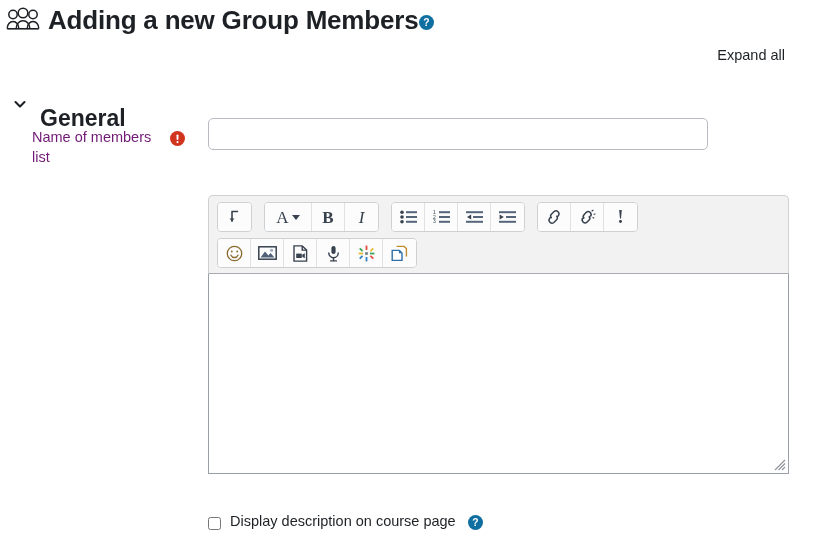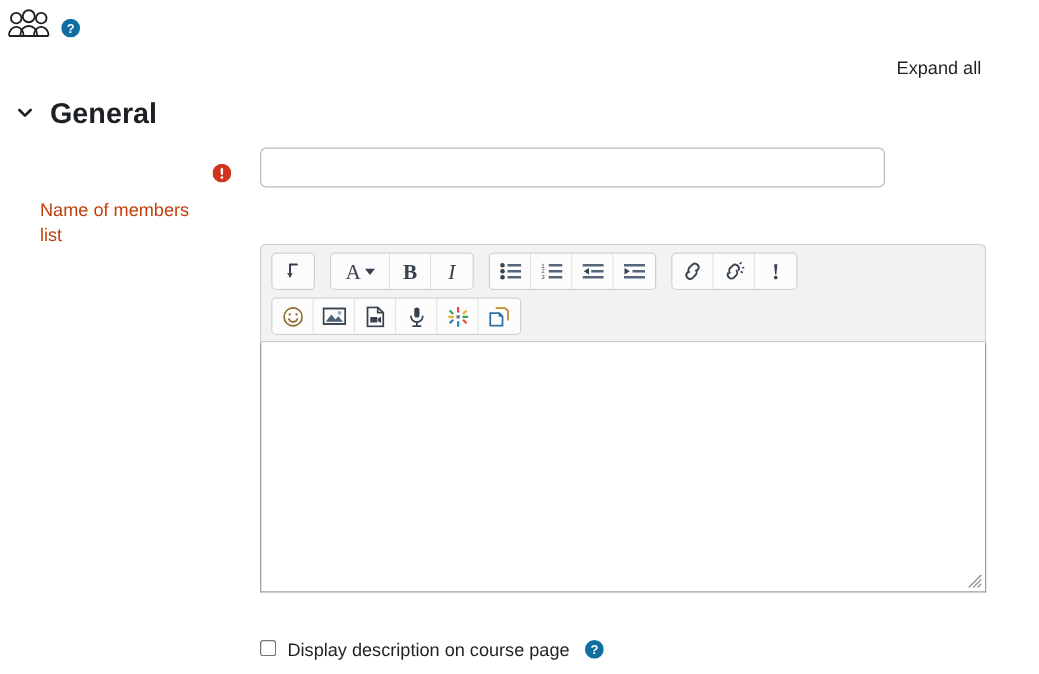--- a/index.html
+++ b/index.html
@@ -79,36 +79,36 @@
     width: 16px;
     height: 16px;
     margin-right: 12px;
     flex: 0 0 auto;
   }
   #general-label {
     font-size: 23px;
     font-weight: bold;
     color: #1d2125;
     line-height: 26px;
+    margin-top: 28px;
   }
 
   
   .form-row {
     position: absolute;
     left: 0;
     width: 831px;
   }
   .field-label {
     position: absolute;
     left: 32px;
     width: 128px;
     font-size: 14.5px;
     line-height: 20px;
-    color: #c2410c;
-    margin-top: 32px;
+    color: #701a75;
   }
   .required-icon {
     position: absolute;
     width: 15px;
     height: 15px;
   }
 
   
   #row-name { top: 113px; height: 60px; }
   #label-name { top: 14px; }
@@ -213,21 +213,21 @@
     width: 14px;
     height: 14px;
   }
 
   
   #checkbox-row {
     position: absolute;
     left: 208px;
     top: 512px;
     display: flex;
-    align-items: flex-start;
+    align-items: flex-end;
   }
   #display-desc-checkbox {
     width: 13px;
     height: 13px;
     margin: 0 9px 0 0;
     cursor: pointer;
   }
   #display-desc-label {
     font-size: 14.5px;
     color: #1d2125;
@@ -242,20 +242,21 @@
 <div id="page-header">
   <svg id="group-icon" viewBox="0 0 34 28" fill="none" stroke="#1d2125" stroke-width="1.5">
     <circle cx="7" cy="8.5" r="4.2"></circle>
     <path d="M1.2 22.5c0-4.2 2.6-7 5.8-7s5.8 2.8 5.8 7"></path>
     <circle cx="17" cy="7" r="4.8"></circle>
     <path d="M10.2 22.5c0-4.6 3-7.7 6.8-7.7s6.8 3.1 6.8 7.7"></path>
     <circle cx="27" cy="8.5" r="4.2"></circle>
     <path d="M21.2 22.5c0-4.2 2.6-7 5.8-7s5.8 2.8 5.8 7"></path>
     <path d="M1.2 22.8h31.6" stroke-width="1.6"></path>
   </svg>
+  <span id="page-title">Adding a new Group Members</span>
   <svg id="title-help" class="help-icon" viewBox="0 0 16 16">
     <circle cx="8" cy="8" r="8" fill="#0f6fa0"></circle>
     <text x="8" y="12" text-anchor="middle" font-family="Liberation Sans, sans-serif" font-size="11" font-weight="bold" fill="#ffffff">?</text>
   </svg>
 </div>
 
 <a id="expand-all" href="#">Expand all</a>
 
 <div id="general-section-header">
   <svg id="general-chevron" viewBox="0 0 16 16" fill="none" stroke="#1d2125" stroke-width="2.1" stroke-linecap="round" stroke-linejoin="round">

